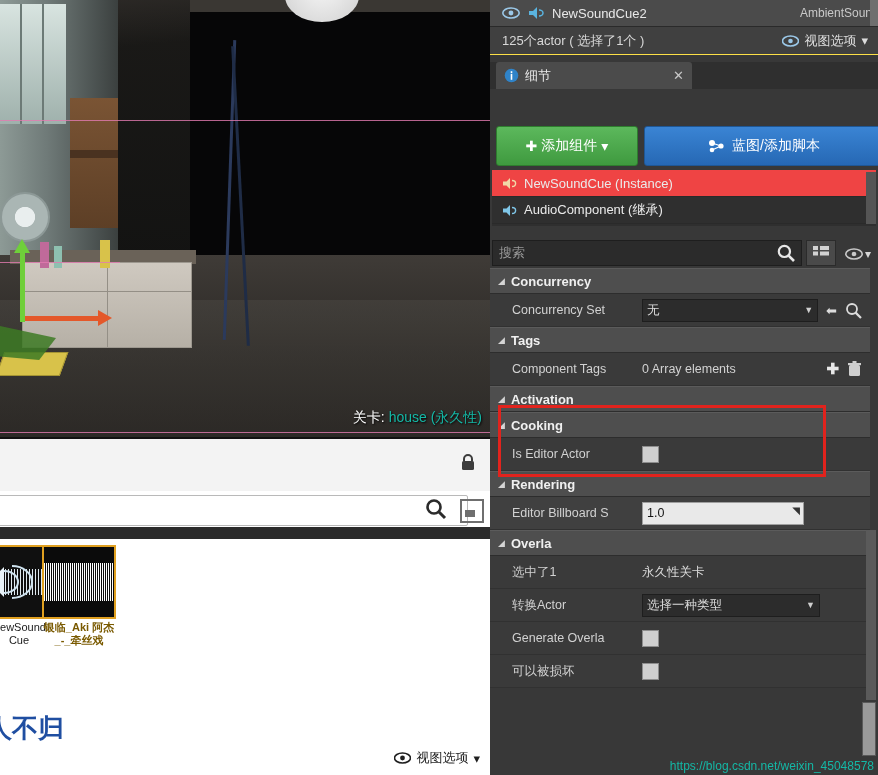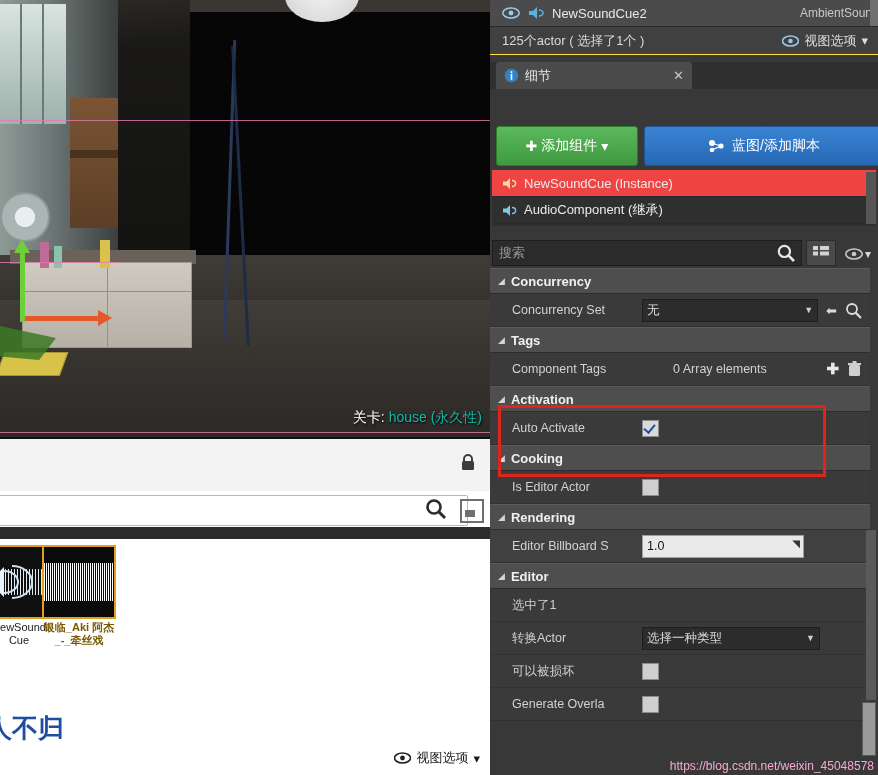--- a/index.html
+++ b/index.html
@@ -148,31 +148,31 @@
   .cbx.on:after{content:"";position:absolute;left:3px;top:1px;width:5px;height:9px;
     border-right:2.5px solid #1b4f9c;border-bottom:2.5px solid #1b4f9c;transform:rotate(40deg);}
   .cbx.empty{background:#cfcfcf;}
   .combo{flex:1;max-width:168px;height:21px;background:#2c2c2c;border:1px solid #1e1e1e;color:#dcdcdc;
     font-size:12.5px;display:flex;align-items:center;padding:0 4px;}
   .combo .ar{margin-left:auto;font-size:9px;color:#cfcfcf;}
   .numfield{width:152px;height:21px;background:#e9e9e9;border:1px solid #9f9f9f;color:#151515;
     font-size:12.5px;display:flex;align-items:center;padding:0 4px;position:relative;}
   .numfield .sp{position:absolute;right:3px;top:2px;font-size:10px;color:#333;}
   .arr{color:#dcdcdc;font-size:13px;}
-  .arraytxt{color:#d2d2d2;font-size:12.5px;margin-left:31px;}
+  .arraytxt{color:#d2d2d2;font-size:12.5px;}
   .plus{color:#e8e8e8;font-size:15px;font-weight:bold;}
   .valtxt{color:#dcdcdc;font-size:12.5px;}
 
   .redbox{position:absolute;left:498px;top:405px;width:322px;height:66px;border:3px solid #e1231d;
     pointer-events:none;z-index:40;}
 
   .rscroll{position:absolute;right:2px;top:530px;width:10px;height:170px;background:#5a5a5a;}
   .rscroll2{position:absolute;right:2px;top:702px;width:12px;height:52px;background:#9a9a9a;border:1px solid #5a5a5a;}
 
-  .watermark{position:absolute;right:4px;bottom:2px;color:#f9a8d4;font-size:12px;}
+  .watermark{position:absolute;right:4px;bottom:2px;color:#14b8a6;font-size:12px;}
 
   svg{display:block;}
 </style>
 </head>
 <body>
 
 <div id="viewport">
   <div class="vp-wall"></div>
   <div class="vp-screen"></div>
   <div class="vp-wallR"></div>
@@ -424,26 +424,20 @@
               <rect x="5.5" y="0" width="4" height="2" fill="#cfcfcf"></rect>
             </svg>
         </span>
       </div>
     </div>
 
     <div class="cat">
       <span class="tri">◢</span>
       <span class="nm">Activation</span>
     </div>
-    <div class="prow">
-      <div class="plab">Auto Activate</div>
-      <div class="pval">
-          <div class="cbx on"></div>
-        </div>
-    </div>
 
     <div class="cat">
       <span class="tri">◢</span>
       <span class="nm">Cooking</span>
     </div>
     <div class="prow">
       <div class="plab">Is Editor Actor</div>
       <div class="pval">
           <div class="cbx empty"></div>
         </div>
@@ -458,42 +452,45 @@
       <div class="pval">
         <div class="numfield">
           <span>1.0</span>
           <span class="sp">◥</span>
         </div>
       </div>
     </div>
 
     <div class="cat">
       <span class="tri">◢</span>
-      <span class="nm">Editor</span>
+      <span class="nm">Overla</span>
     </div>
     <div class="prow">
       <div class="plab">选中了1</div>
+      <div class="pval">
+          <span class="valtxt">永久性关卡</span>
+        </div>
     </div>
     <div class="prow">
       <div class="plab">转换Actor</div>
       <div class="pval">
         <div class="combo">
           <span>选择一种类型</span>
           <span class="ar">▼</span>
         </div>
       </div>
     </div>
     <div class="prow">
+      <div class="plab">Generate Overla</div>
+      <div class="pval">
+          <div class="cbx empty"></div>
+        </div>
+    </div>
+    <div class="prow">
       <div class="plab">可以被损坏</div>
-      <div class="pval">
-          <div class="cbx empty"></div>
-        </div>
-    </div>
-    <div class="prow">
-      <div class="plab">Generate Overla</div>
       <div class="pval">
           <div class="cbx empty"></div>
         </div>
     </div>
   </div>
 
   <div class="rscroll"></div>
   <div class="rscroll2"></div>
 </div>
 

